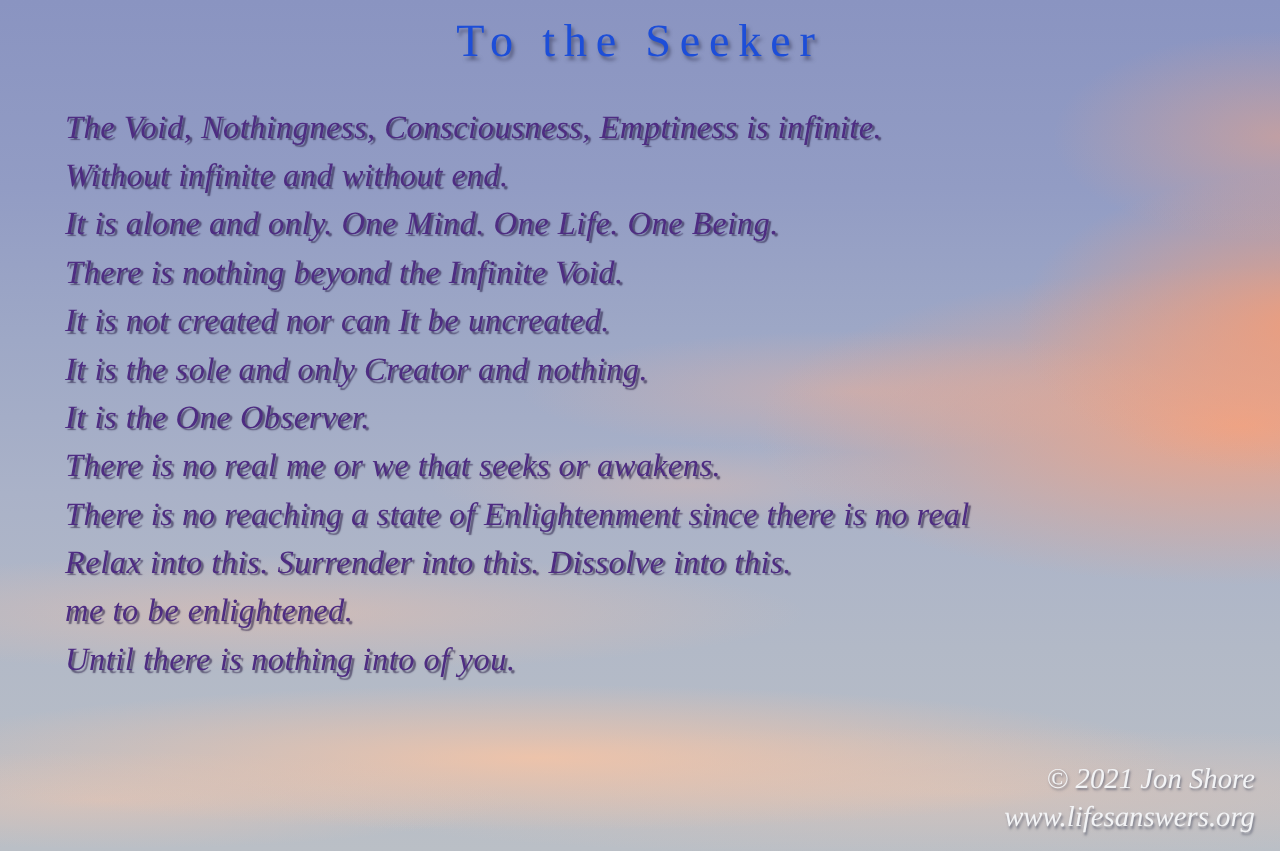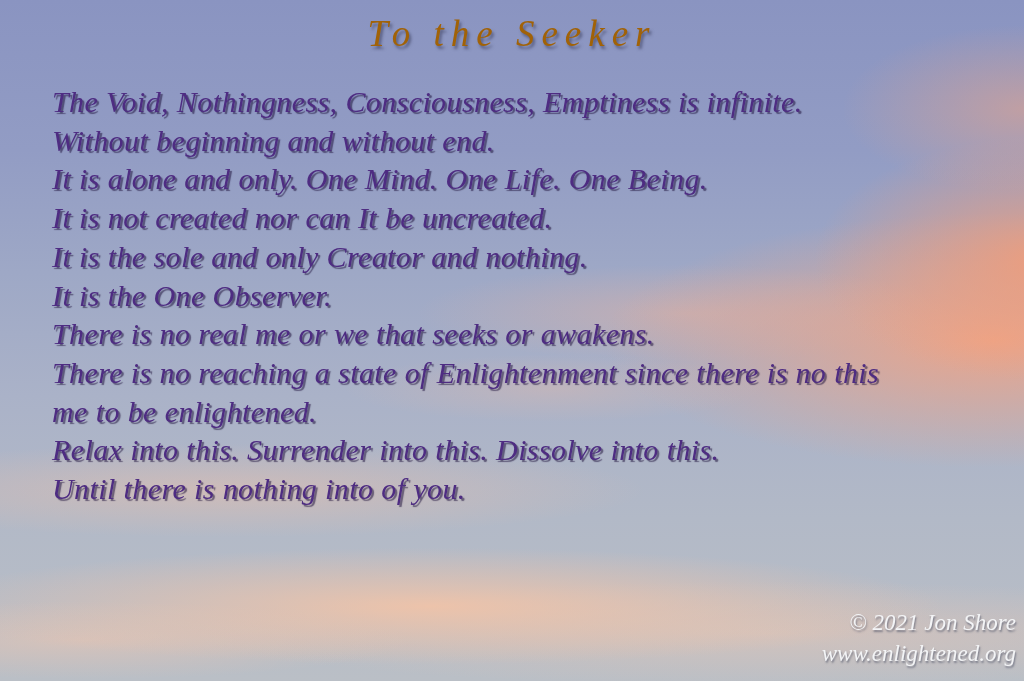--- a/index.html
+++ b/index.html
@@ -33,45 +33,44 @@
       linear-gradient(180deg, #8a94c1 0%, #929cc4 22%, #9ea8c6 40%, #aab2c8 58%, #b2b9c7 76%, #babfc6 100%);
   }
 
   .title {
     position: absolute;
     top: 12px;
     left: 0;
     width: 100%;
     text-align: center;
     font-size: 37px;
-    font-style: italic;
     letter-spacing: 7px;
-    color: #a16207;
+    color: #1d4ed8;
     text-shadow: 2px 3px 3px rgba(72, 76, 110, 0.75);
   }
 
   .poem {
     position: absolute;
     top: 83px;
     left: 52px;
     right: 28px;
   }
   .poem-line {
-    font-size: 30px;
+    font-size: 26px;
     font-style: italic;
     line-height: 38.7px;
     letter-spacing: 0.4px;
     color: #4e2c82;
     text-shadow: 2px 2px 1px rgba(28, 14, 56, 0.55);
     white-space: nowrap;
   }
 
   .credits {
     position: absolute;
-    right: 8px;
+    right: 20px;
     bottom: 12px;
     text-align: right;
     font-style: italic;
     color: #f3f4f6;
     text-shadow: 1px 2px 2px rgba(80, 85, 105, 0.65);
   }
   .credit-line {
     font-size: 23px;
     line-height: 31px;
     white-space: nowrap;
@@ -79,28 +78,29 @@
 </style>
 </head>
 <body>
 
 <div class="sky"></div>
 
 <div class="title">To the Seeker</div>
 
 <div class="poem">
     <div class="poem-line">The Void, Nothingness, Consciousness, Emptiness is infinite.</div>
-    <div class="poem-line">Without beginning and without end.</div>
+    <div class="poem-line">Without infinite and without end.</div>
     <div class="poem-line">It is alone and only. One Mind. One Life. One Being.</div>
+    <div class="poem-line">There is nothing beyond the Infinite Void.</div>
     <div class="poem-line">It is not created nor can It be uncreated.</div>
     <div class="poem-line">It is the sole and only Creator and nothing.</div>
     <div class="poem-line">It is the One Observer.</div>
     <div class="poem-line">There is no real me or we that seeks or awakens.</div>
-    <div class="poem-line">There is no reaching a state of Enlightenment since there is no this</div>
+    <div class="poem-line">There is no reaching a state of Enlightenment since there is no real</div>
+    <div class="poem-line">Relax into this. Surrender into this. Dissolve into this.</div>
     <div class="poem-line">me to be enlightened.</div>
-    <div class="poem-line">Relax into this. Surrender into this. Dissolve into this.</div>
     <div class="poem-line">Until there is nothing into of you.</div>
   </div>
 
 <div class="credits">
   <div class="credit-line">© 2021 Jon Shore</div>
-  <div class="credit-line">www.enlightened.org</div>
+  <div class="credit-line">www.lifesanswers.org</div>
 </div>
 
 </body></html>

